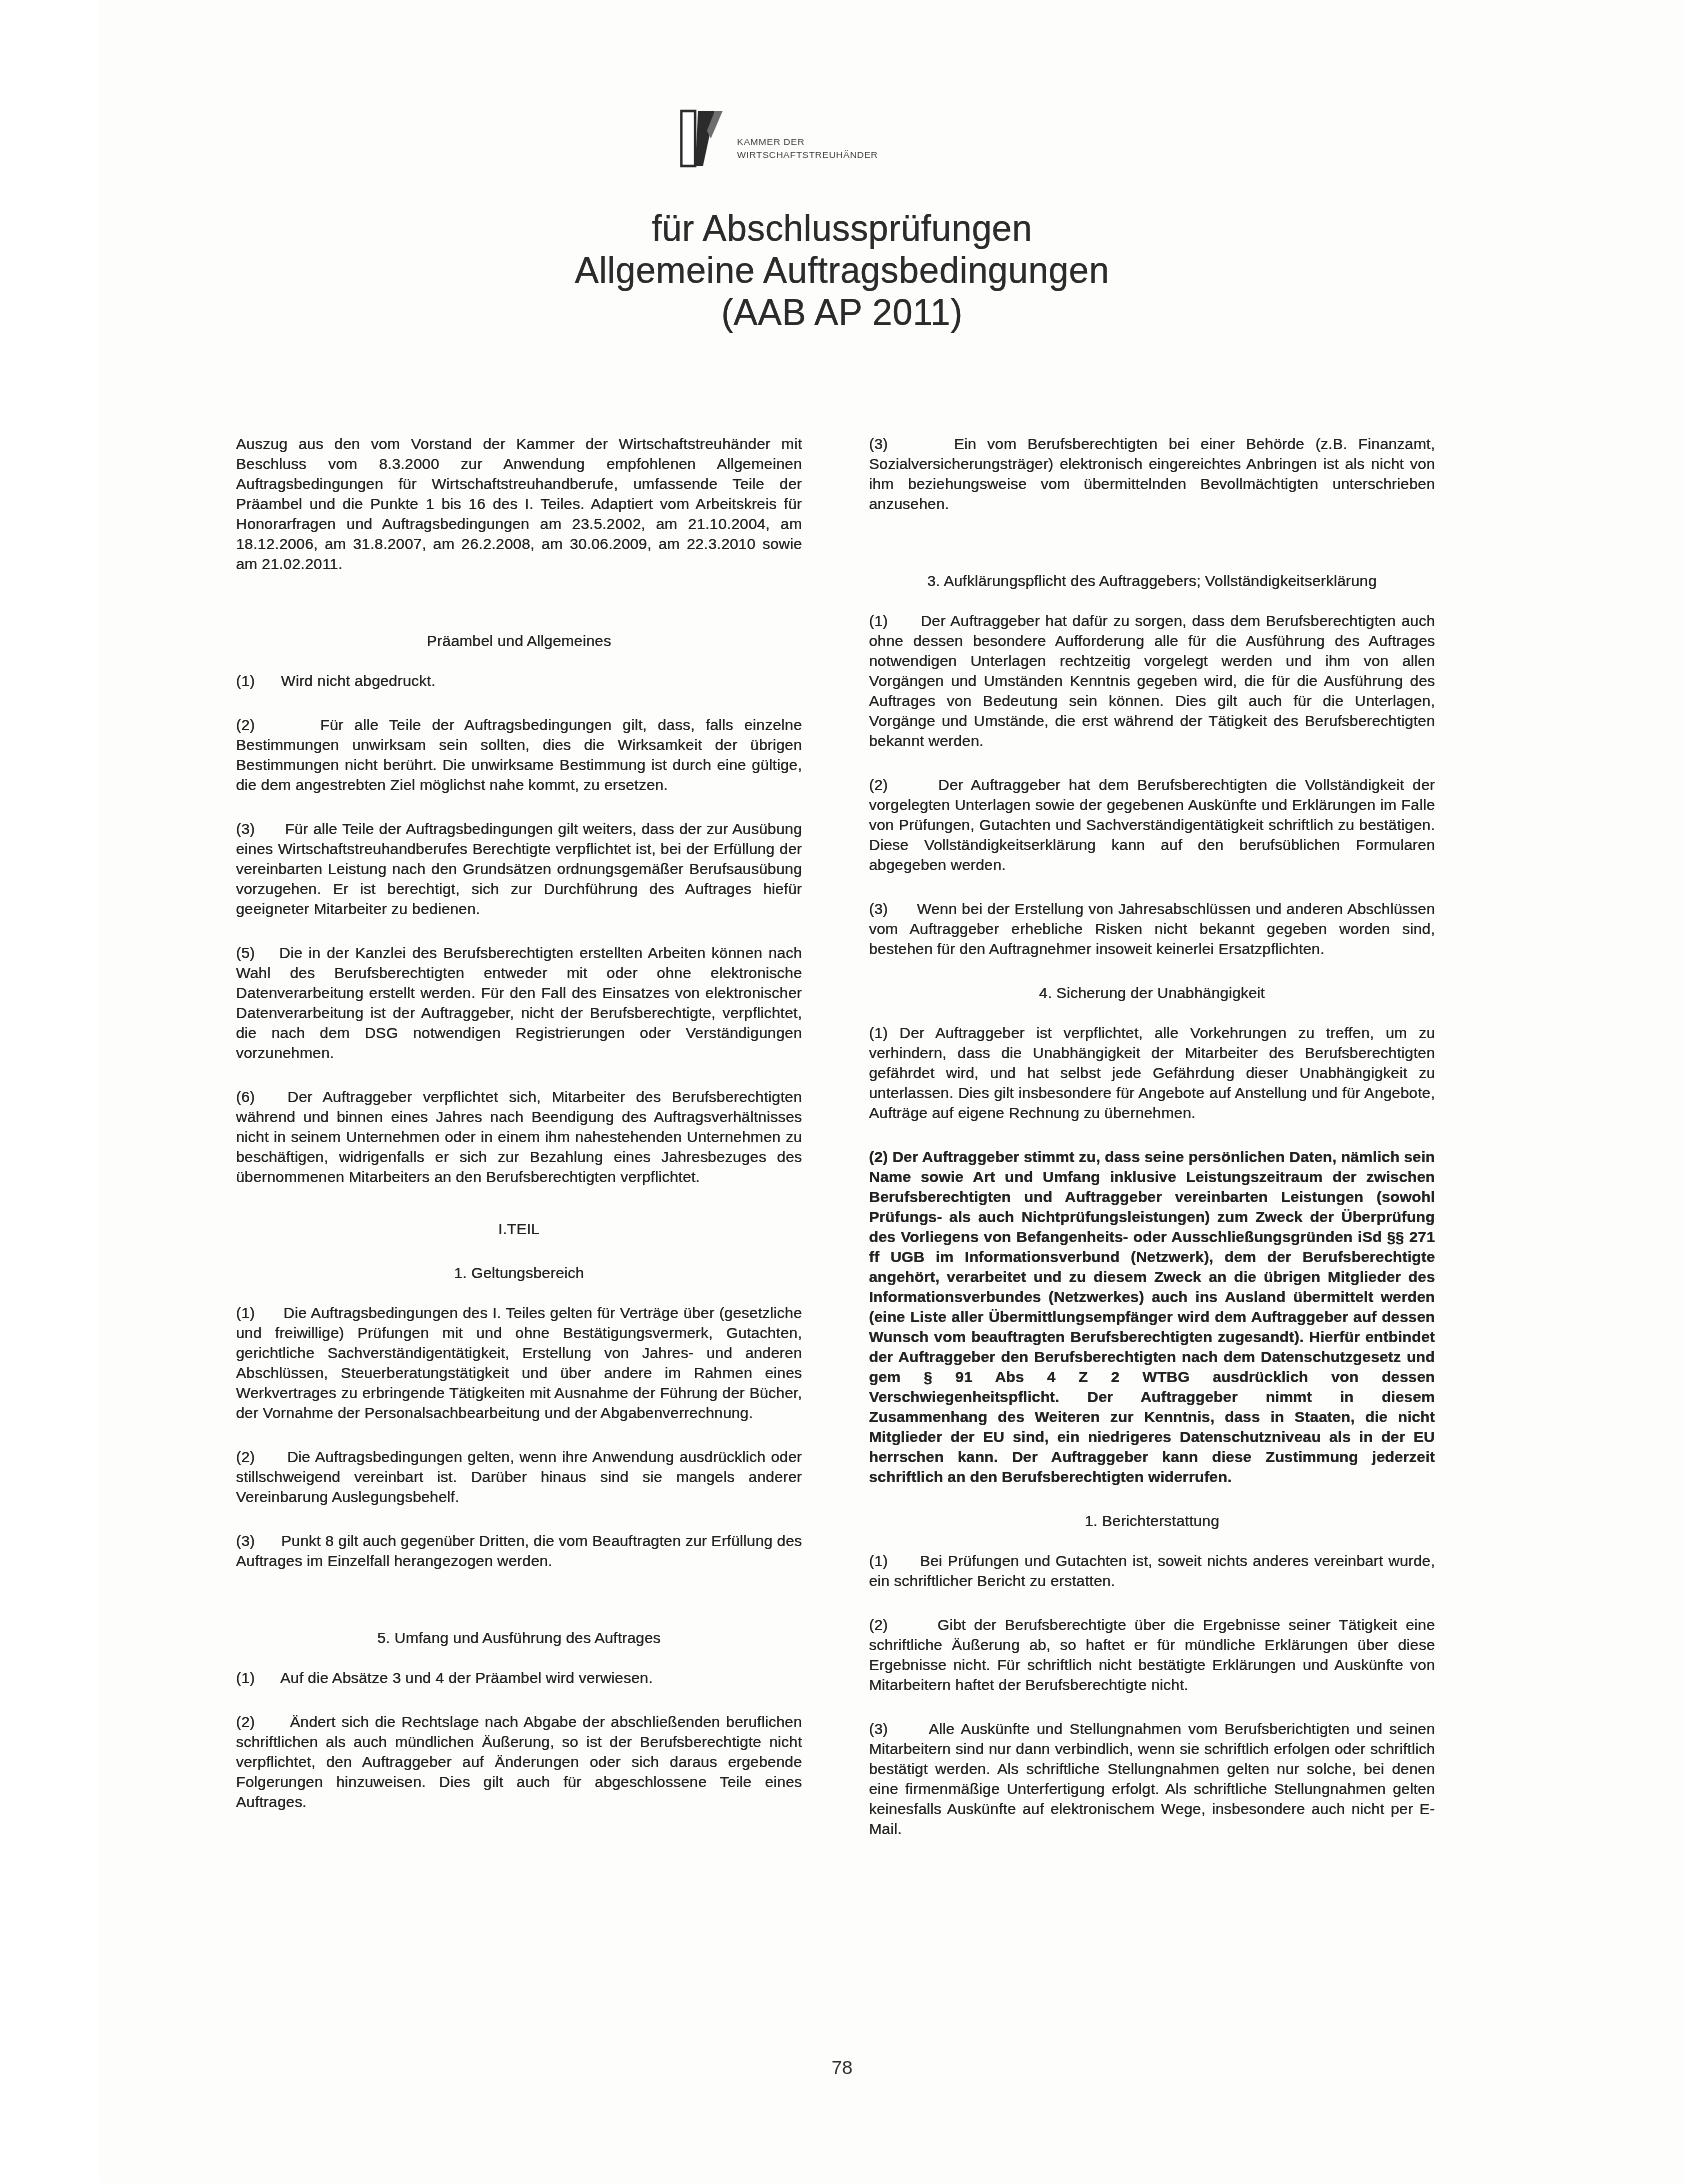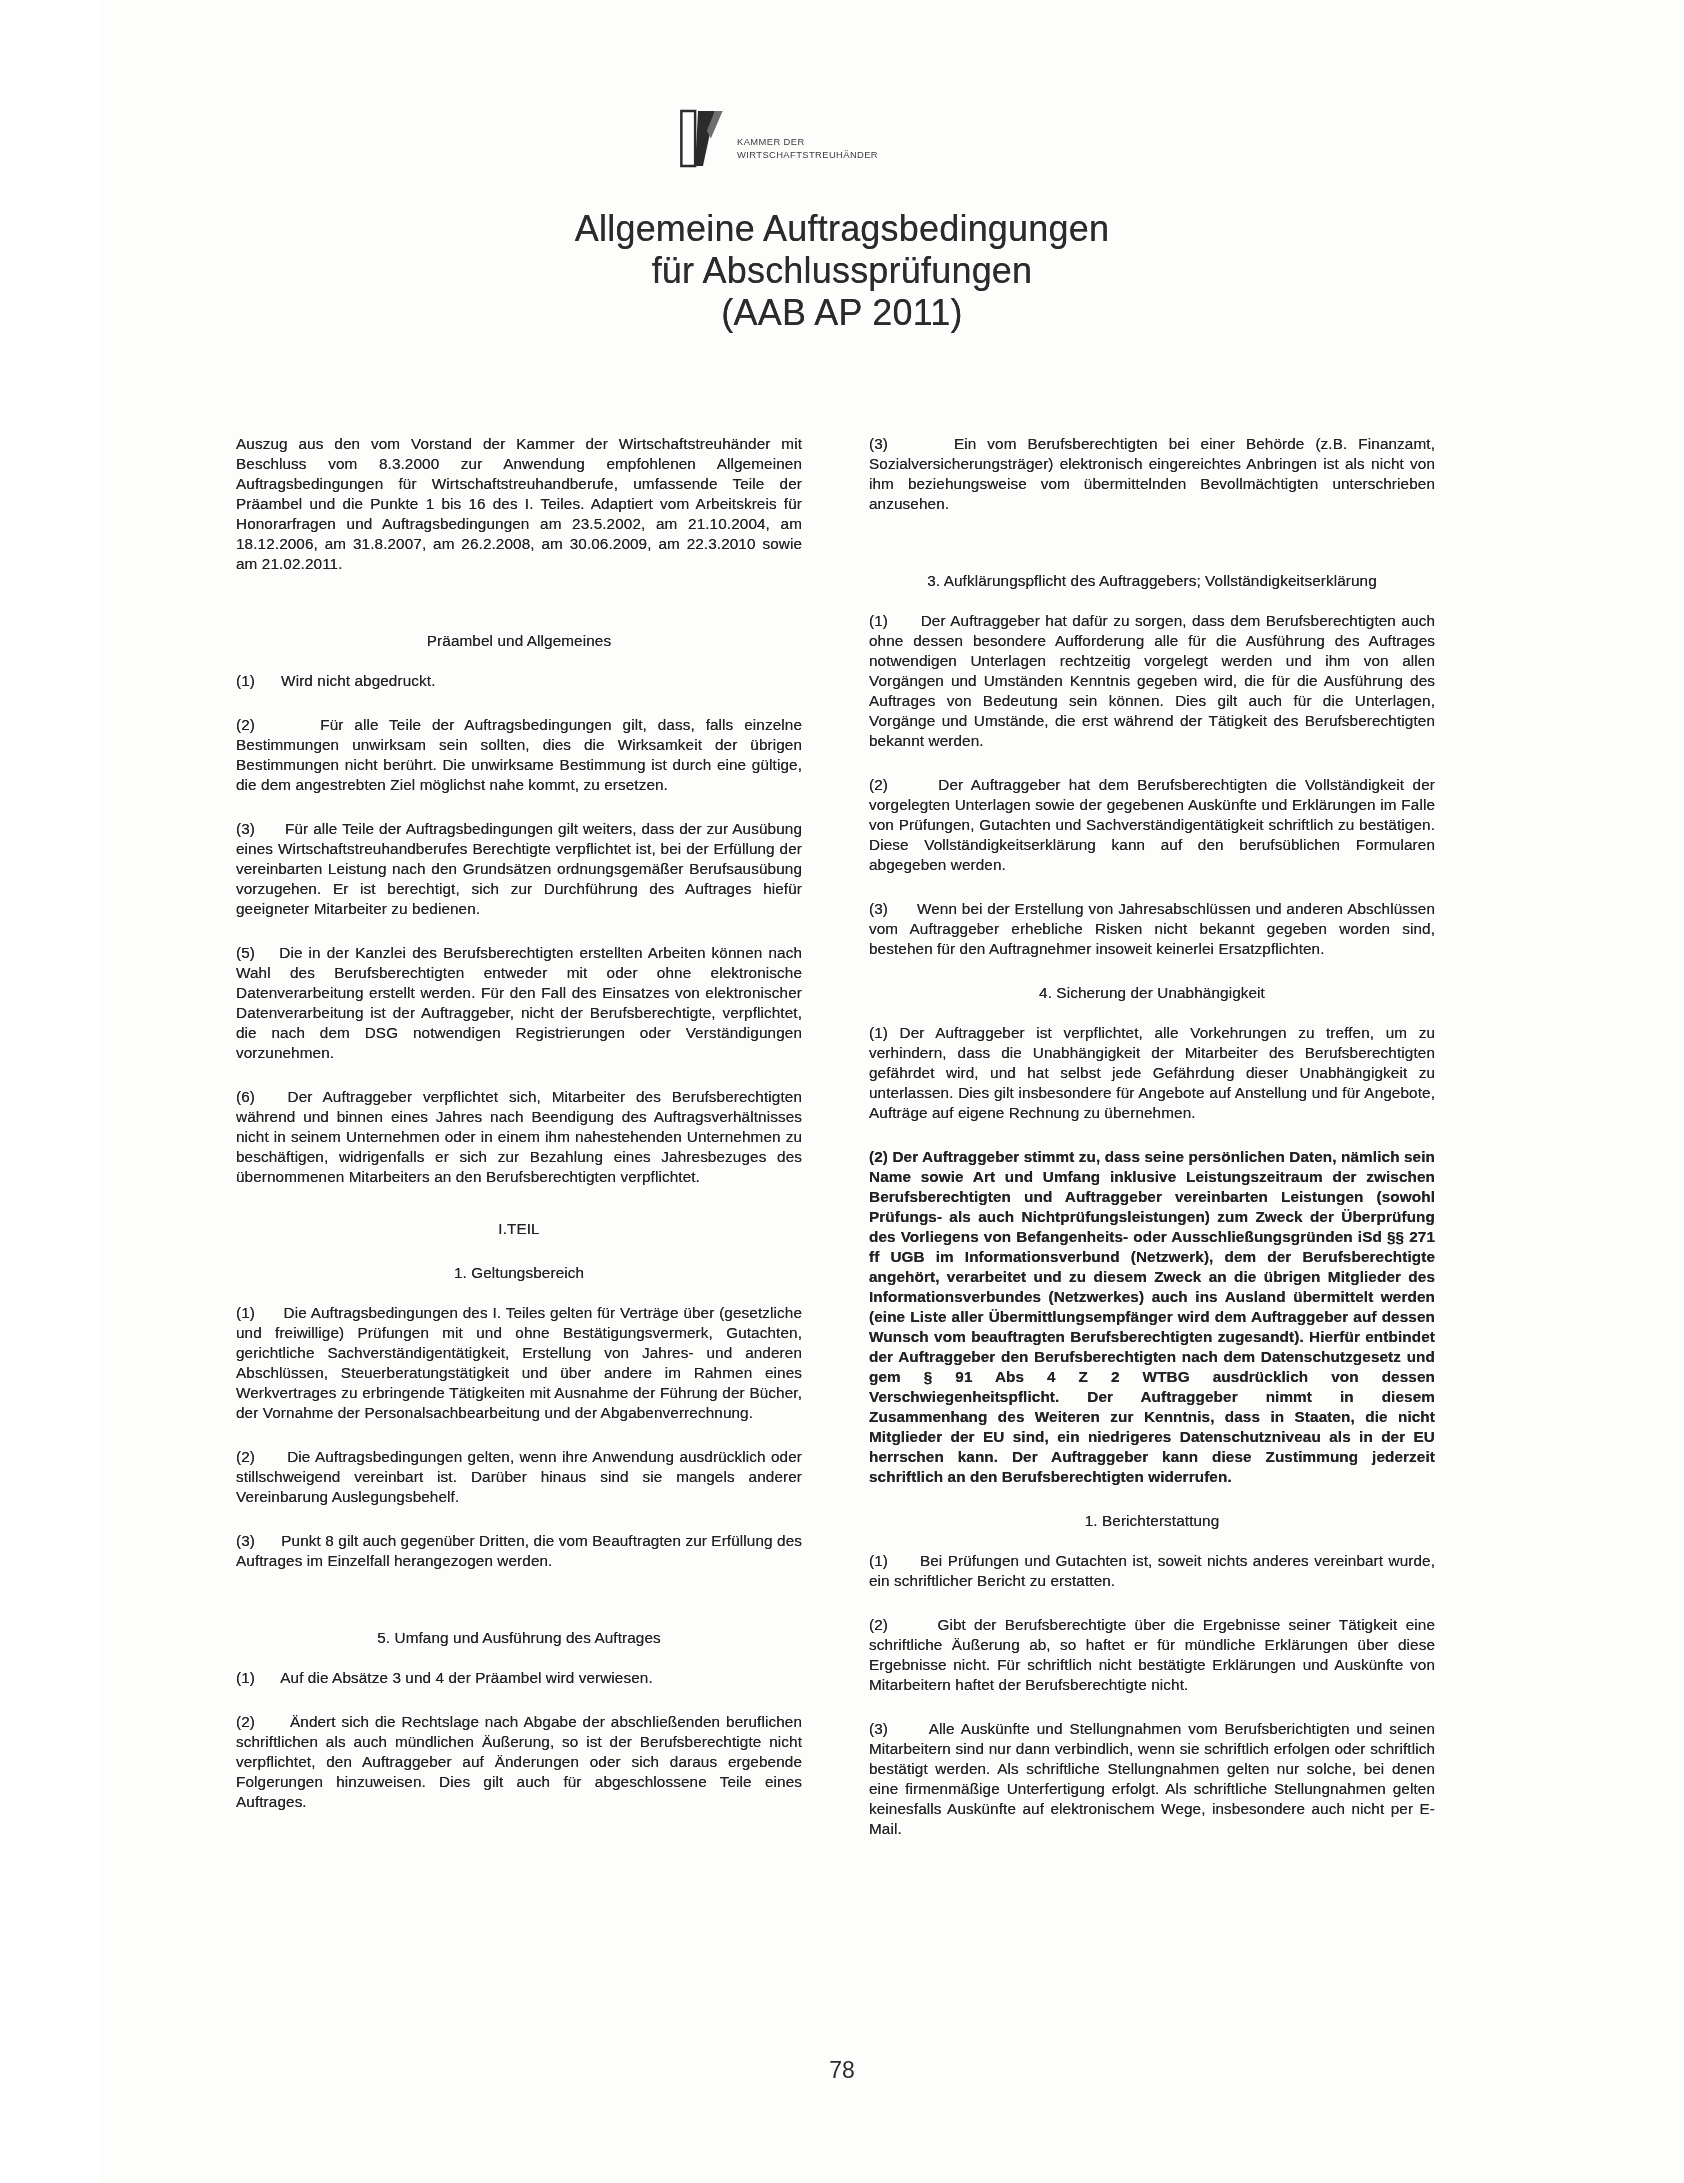--- a/index.html
+++ b/index.html
@@ -26,43 +26,43 @@
     color:#222;text-shadow:0 0 0.3px rgba(30,30,30,0.75);letter-spacing:0.1px;}
   .col-left{left:236px;}
   .col-right{left:869px;}
   .block-p{margin:0 0 24px 0;}
   .block-h{text-align:center;margin:24px 0 20px 0;}
   .block-h.space-lg{margin-top:57px;}
   .block-h.major{margin-top:32px;}
   .bold{font-weight:bold;}
   
   .page-number{position:absolute;left:0;top:2057px;width:1684px;text-align:center;
-    font-size:23px;color:#2b2b2b;}
+    font-size:19px;color:#2b2b2b;}
 </style>
 </head>
 <body>
 
 <div class="page">
   <div class="scan-area"></div>
 
   <div class="logo-row">
     <svg class="logo-mark" viewBox="0 0 46 60" xmlns="http://www.w3.org/2000/svg">
       <polygon points="2,2 16,2 16,58 2,58" fill="#ffffff" stroke="#2b2b2b" stroke-width="2.5"></polygon>
       <polygon points="19,2 36,2 24,58 16,58" fill="#2b2b2b"></polygon>
       <polygon points="36,2 44,2 32,30 28,22" fill="#6e6e6e"></polygon>
     </svg>
     <div class="logo-text">
       <div>KAMMER DER</div>
       <div>WIRTSCHAFTSTREUHÄNDER</div>
     </div>
   </div>
 
   <div class="title">
+    <div>für Abschlussprüfungen</div>
     <div>Allgemeine Auftragsbedingungen</div>
-    <div>für Abschlussprüfungen</div>
     <div>(AAB AP 2011)</div>
   </div>
 
   <div class="col col-left">
       <div class="block-p">Auszug aus den vom Vorstand der Kammer der Wirtschaftstreuhänder mit Beschluss vom 8.3.2000 zur Anwendung empfohlenen Allgemeinen Auftragsbedingungen für Wirtschaftstreuhandberufe, umfassende Teile der Präambel und die Punkte 1 bis 16 des I. Teiles. Adaptiert vom Arbeitskreis für Honorarfragen und Auftragsbedingungen am 23.5.2002, am 21.10.2004, am 18.12.2006, am 31.8.2007, am 26.2.2008, am 30.06.2009, am 22.3.2010 sowie am 21.02.2011.</div>
       <div class="block-h space-lg">Präambel und Allgemeines</div>
       <div class="block-p">(1)&nbsp;&nbsp;&nbsp;&nbsp;&nbsp; Wird nicht abgedruckt.</div>
       <div class="block-p">(2)&nbsp;&nbsp;&nbsp;&nbsp;&nbsp; Für alle Teile der Auftragsbedingungen gilt, dass, falls einzelne Bestimmungen unwirksam sein sollten, dies die Wirksamkeit der übrigen Bestimmungen nicht berührt. Die unwirksame Bestimmung ist durch eine gültige, die dem angestrebten Ziel möglichst nahe kommt, zu ersetzen.</div>
       <div class="block-p">(3)&nbsp;&nbsp;&nbsp;&nbsp;&nbsp; Für alle Teile der Auftragsbedingungen gilt weiters, dass der zur Ausübung eines Wirtschaftstreuhandberufes Berechtigte verpflichtet ist, bei der Erfüllung der vereinbarten Leistung nach den Grundsätzen ordnungsgemäßer Berufsausübung vorzugehen. Er ist berechtigt, sich zur Durchführung des Auftrages hiefür geeigneter Mitarbeiter zu bedienen.</div>
       <div class="block-p">(5)&nbsp;&nbsp;&nbsp; Die in der Kanzlei des Berufsberechtigten erstellten Arbeiten können nach Wahl des Berufsberechtigten entweder mit oder ohne elektronische Datenverarbeitung erstellt werden. Für den Fall des Einsatzes von elektronischer Datenverarbeitung ist der Auftraggeber, nicht der Berufsberechtigte, verpflichtet, die nach dem DSG notwendigen Registrierungen oder Verständigungen vorzunehmen.</div>

